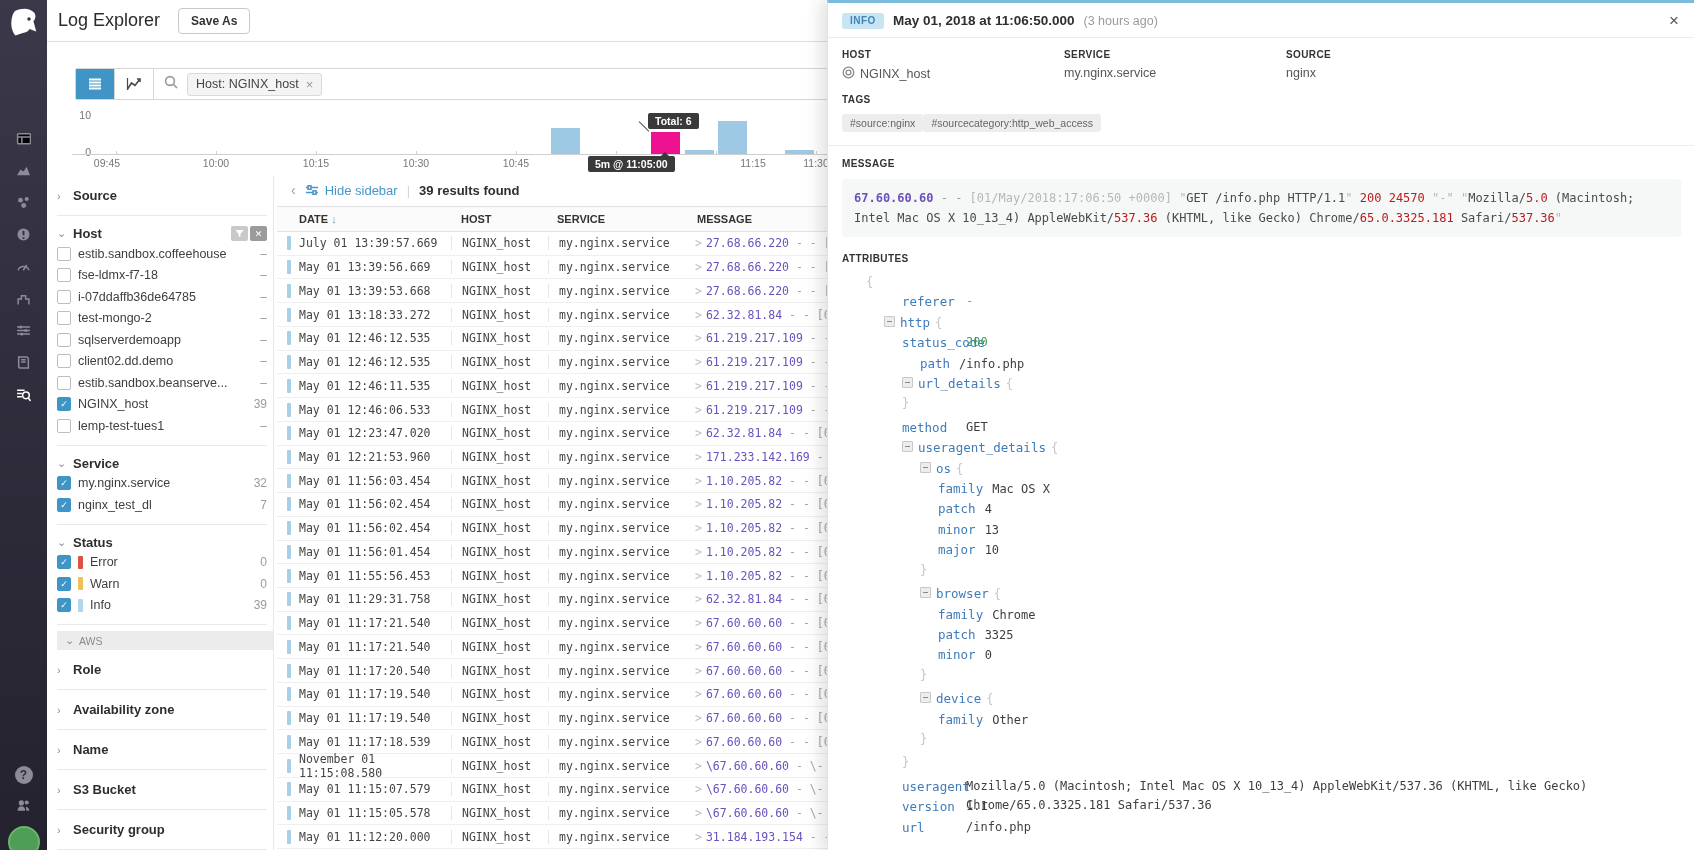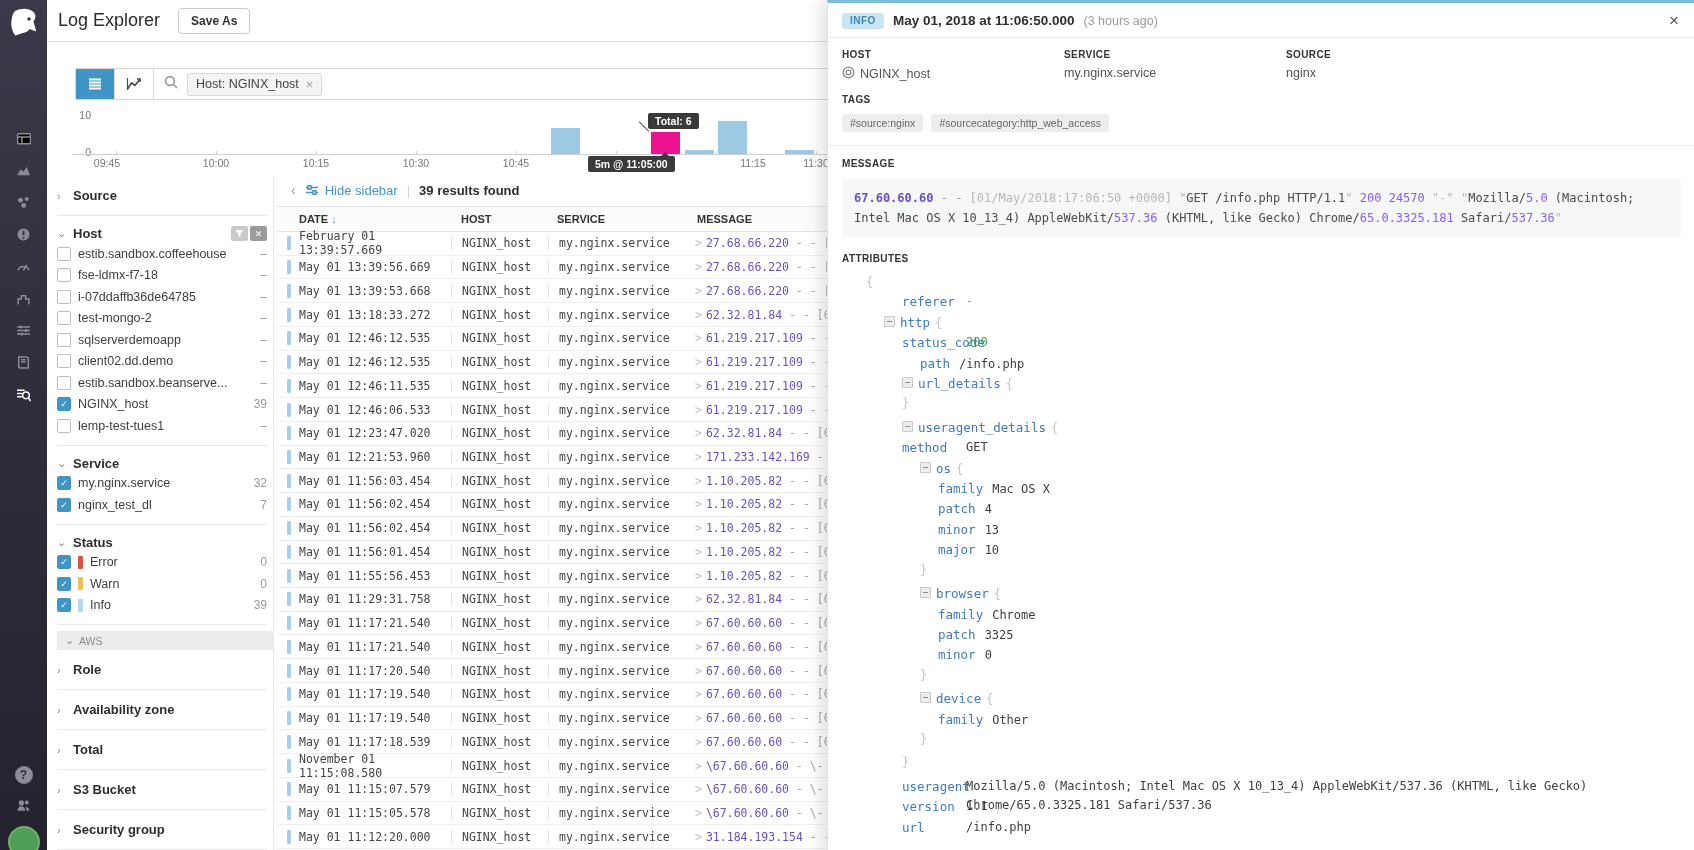--- a/index.html
+++ b/index.html
@@ -109,30 +109,30 @@
     border-radius:3px;padding:2.5px 8px;}
   .p-title{font-size:13.5px;font-weight:bold;color:#2e2e2e;}
   .p-ago{font-size:12.5px;color:#9c9c9c;}
   .p-close{margin-left:auto;color:#555;font-size:17px;cursor:pointer;line-height:1;}
   .p-cols{display:flex;padding:11px 14px 2px;}
   .p-col1{width:222px;} .p-col2{width:222px;} .p-col3{flex:1;}
   .p-lab{font-size:10px;font-weight:bold;letter-spacing:.4px;color:#333;}
   .p-val{font-size:12.5px;color:#555;margin-top:6px;display:flex;align-items:center;gap:5px;}
   .host-ico svg{width:13px;height:13px;stroke:#8a8a8a;fill:none;stroke-width:1.3;}
   .p-tags{padding:10px 14px 13px;border-bottom:1px solid #ececec;}
-  .tagrow{display:flex;gap:8px;margin-top:9px;}
+  .tagrow{display:flex;gap:0;margin-top:9px;}
   .tagpill{background:#ededed;border-radius:3px;padding:3px 8px;font-size:10.5px;color:#666;cursor:pointer;}
   .p-msg{padding:12px 14px 0;}
   .msgbox{margin-top:10px;background:#f6f7f7;border-radius:3px;padding:9px 12px;font-size:12px;line-height:20px;
     color:#4a4a4a;word-break:break-word;}
   .seg-ip{color:#6b51bd;font-weight:bold;}
   .seg-dim{color:#9b9b9b;}
   .seg-faint{color:#b7b7b7;}
   .seg-dark{color:#4a4a4a;}
-  .seg-green{color:#8b5cf6;}
+  .seg-green{color:#b91c1c;}
   .p-attrs{padding:16px 16px 0 14px;}
   .atree{margin-left:24px;margin-top:9px;font-size:12px;}
   .aline{position:relative;line-height:19.4px;white-space:nowrap;}
   .aline.pad-b{margin-bottom:4px;}
   .akey{color:#3f7cba;font-size:12.5px;cursor:pointer;}
   .abrace{color:#c4c4c4;margin-left:5px;}
   .aexp{display:inline-block;width:9px;height:9px;background:#ededed;border:1px solid #c8c8c8;border-radius:1px;
     margin-right:5px;position:relative;top:0px;cursor:pointer;}
   .aexp::after{content:"";position:absolute;left:2px;right:2px;top:4px;border-top:1px solid #8a8a8a;}
   .aval{margin-left:9px;color:#3e3e3e;}
@@ -406,21 +406,21 @@
       </div>
       <div class="fsec collapsed">
         <div class="fsec-head">
           <span class="fchev">›</span>
           <span>Availability zone</span>
         </div>
       </div>
       <div class="fsec collapsed">
         <div class="fsec-head">
           <span class="fchev">›</span>
-          <span>Total</span>
+          <span>Name</span>
         </div>
       </div>
       <div class="fsec collapsed">
         <div class="fsec-head">
           <span class="fchev">›</span>
           <span>S3 Bucket</span>
         </div>
       </div>
       <div class="fsec collapsed">
         <div class="fsec-head">
@@ -446,21 +446,21 @@
     </div>
     <div class="thead" id="thead">
         <span class="h-date">DATE <span class="sort-arrow">↓</span></span>
         <span class="h-host">HOST</span>
         <span class="h-svc">SERVICE</span>
         <span class="h-msg">MESSAGE</span>
       </div>
     <div class="tbody mono" id="tbody">
         <div class="row">
           <span class="strip"></span>
-          <span class="c-date">February 01 13:39:57.669</span>
+          <span class="c-date">July 01 13:39:57.669</span>
           <span class="c-host">NGINX_host</span>
           <span class="c-svc">my.nginx.service</span>
           <span class="c-msg"><span class="msg-chev">&gt;</span><span class="ip">27.68.66.220</span><span class="msg-rest"> - - [01/</span></span>
         </div>
         <div class="row">
           <span class="strip"></span>
           <span class="c-date">May 01 13:39:56.669</span>
           <span class="c-host">NGINX_host</span>
           <span class="c-svc">my.nginx.service</span>
           <span class="c-msg"><span class="msg-chev">&gt;</span><span class="ip">27.68.66.220</span><span class="msg-rest"> - - [01/</span></span>
@@ -685,22 +685,22 @@
   <div class="p-attrs">
     <div class="p-lab">ATTRIBUTES</div>
     <div class="atree mono" id="aTree">
         <div class="aline" style="padding-left:0px"><span class="abrace" style="margin-left:0">{</span></div>
         <div class="aline has-col" style="padding-left:36px"><span class="akey">referer</span><span class="aval dim acol">-</span></div>
         <div class="aline" style="padding-left:18px"><span class="aexp"></span><span class="akey">http</span><span class="abrace">{</span></div>
         <div class="aline has-col" style="padding-left:36px"><span class="akey">status_code</span><span class="aval green acol">200</span></div>
         <div class="aline" style="padding-left:54px"><span class="akey">path</span><span class="aval">/info.php</span></div>
         <div class="aline" style="padding-left:36px"><span class="aexp"></span><span class="akey">url_details</span><span class="abrace">{</span></div>
         <div class="aline pad-b" style="padding-left:36px"><span class="abrace" style="margin-left:0">}</span></div>
+        <div class="aline has-col" style="padding-left:36px"><span class="akey">method</span><span class="aval acol">GET</span></div>
         <div class="aline" style="padding-left:36px"><span class="aexp"></span><span class="akey">useragent_details</span><span class="abrace">{</span></div>
-        <div class="aline has-col" style="padding-left:36px"><span class="akey">method</span><span class="aval acol">GET</span></div>
         <div class="aline" style="padding-left:54px"><span class="aexp"></span><span class="akey">os</span><span class="abrace">{</span></div>
         <div class="aline" style="padding-left:72px"><span class="akey">family</span><span class="aval">Mac OS X</span></div>
         <div class="aline" style="padding-left:72px"><span class="akey">patch</span><span class="aval">4</span></div>
         <div class="aline" style="padding-left:72px"><span class="akey">minor</span><span class="aval">13</span></div>
         <div class="aline" style="padding-left:72px"><span class="akey">major</span><span class="aval">10</span></div>
         <div class="aline pad-b" style="padding-left:54px"><span class="abrace" style="margin-left:0">}</span></div>
         <div class="aline" style="padding-left:54px"><span class="aexp"></span><span class="akey">browser</span><span class="abrace">{</span></div>
         <div class="aline" style="padding-left:72px"><span class="akey">family</span><span class="aval">Chrome</span></div>
         <div class="aline" style="padding-left:72px"><span class="akey">patch</span><span class="aval">3325</span></div>
         <div class="aline" style="padding-left:72px"><span class="akey">minor</span><span class="aval">0</span></div>

